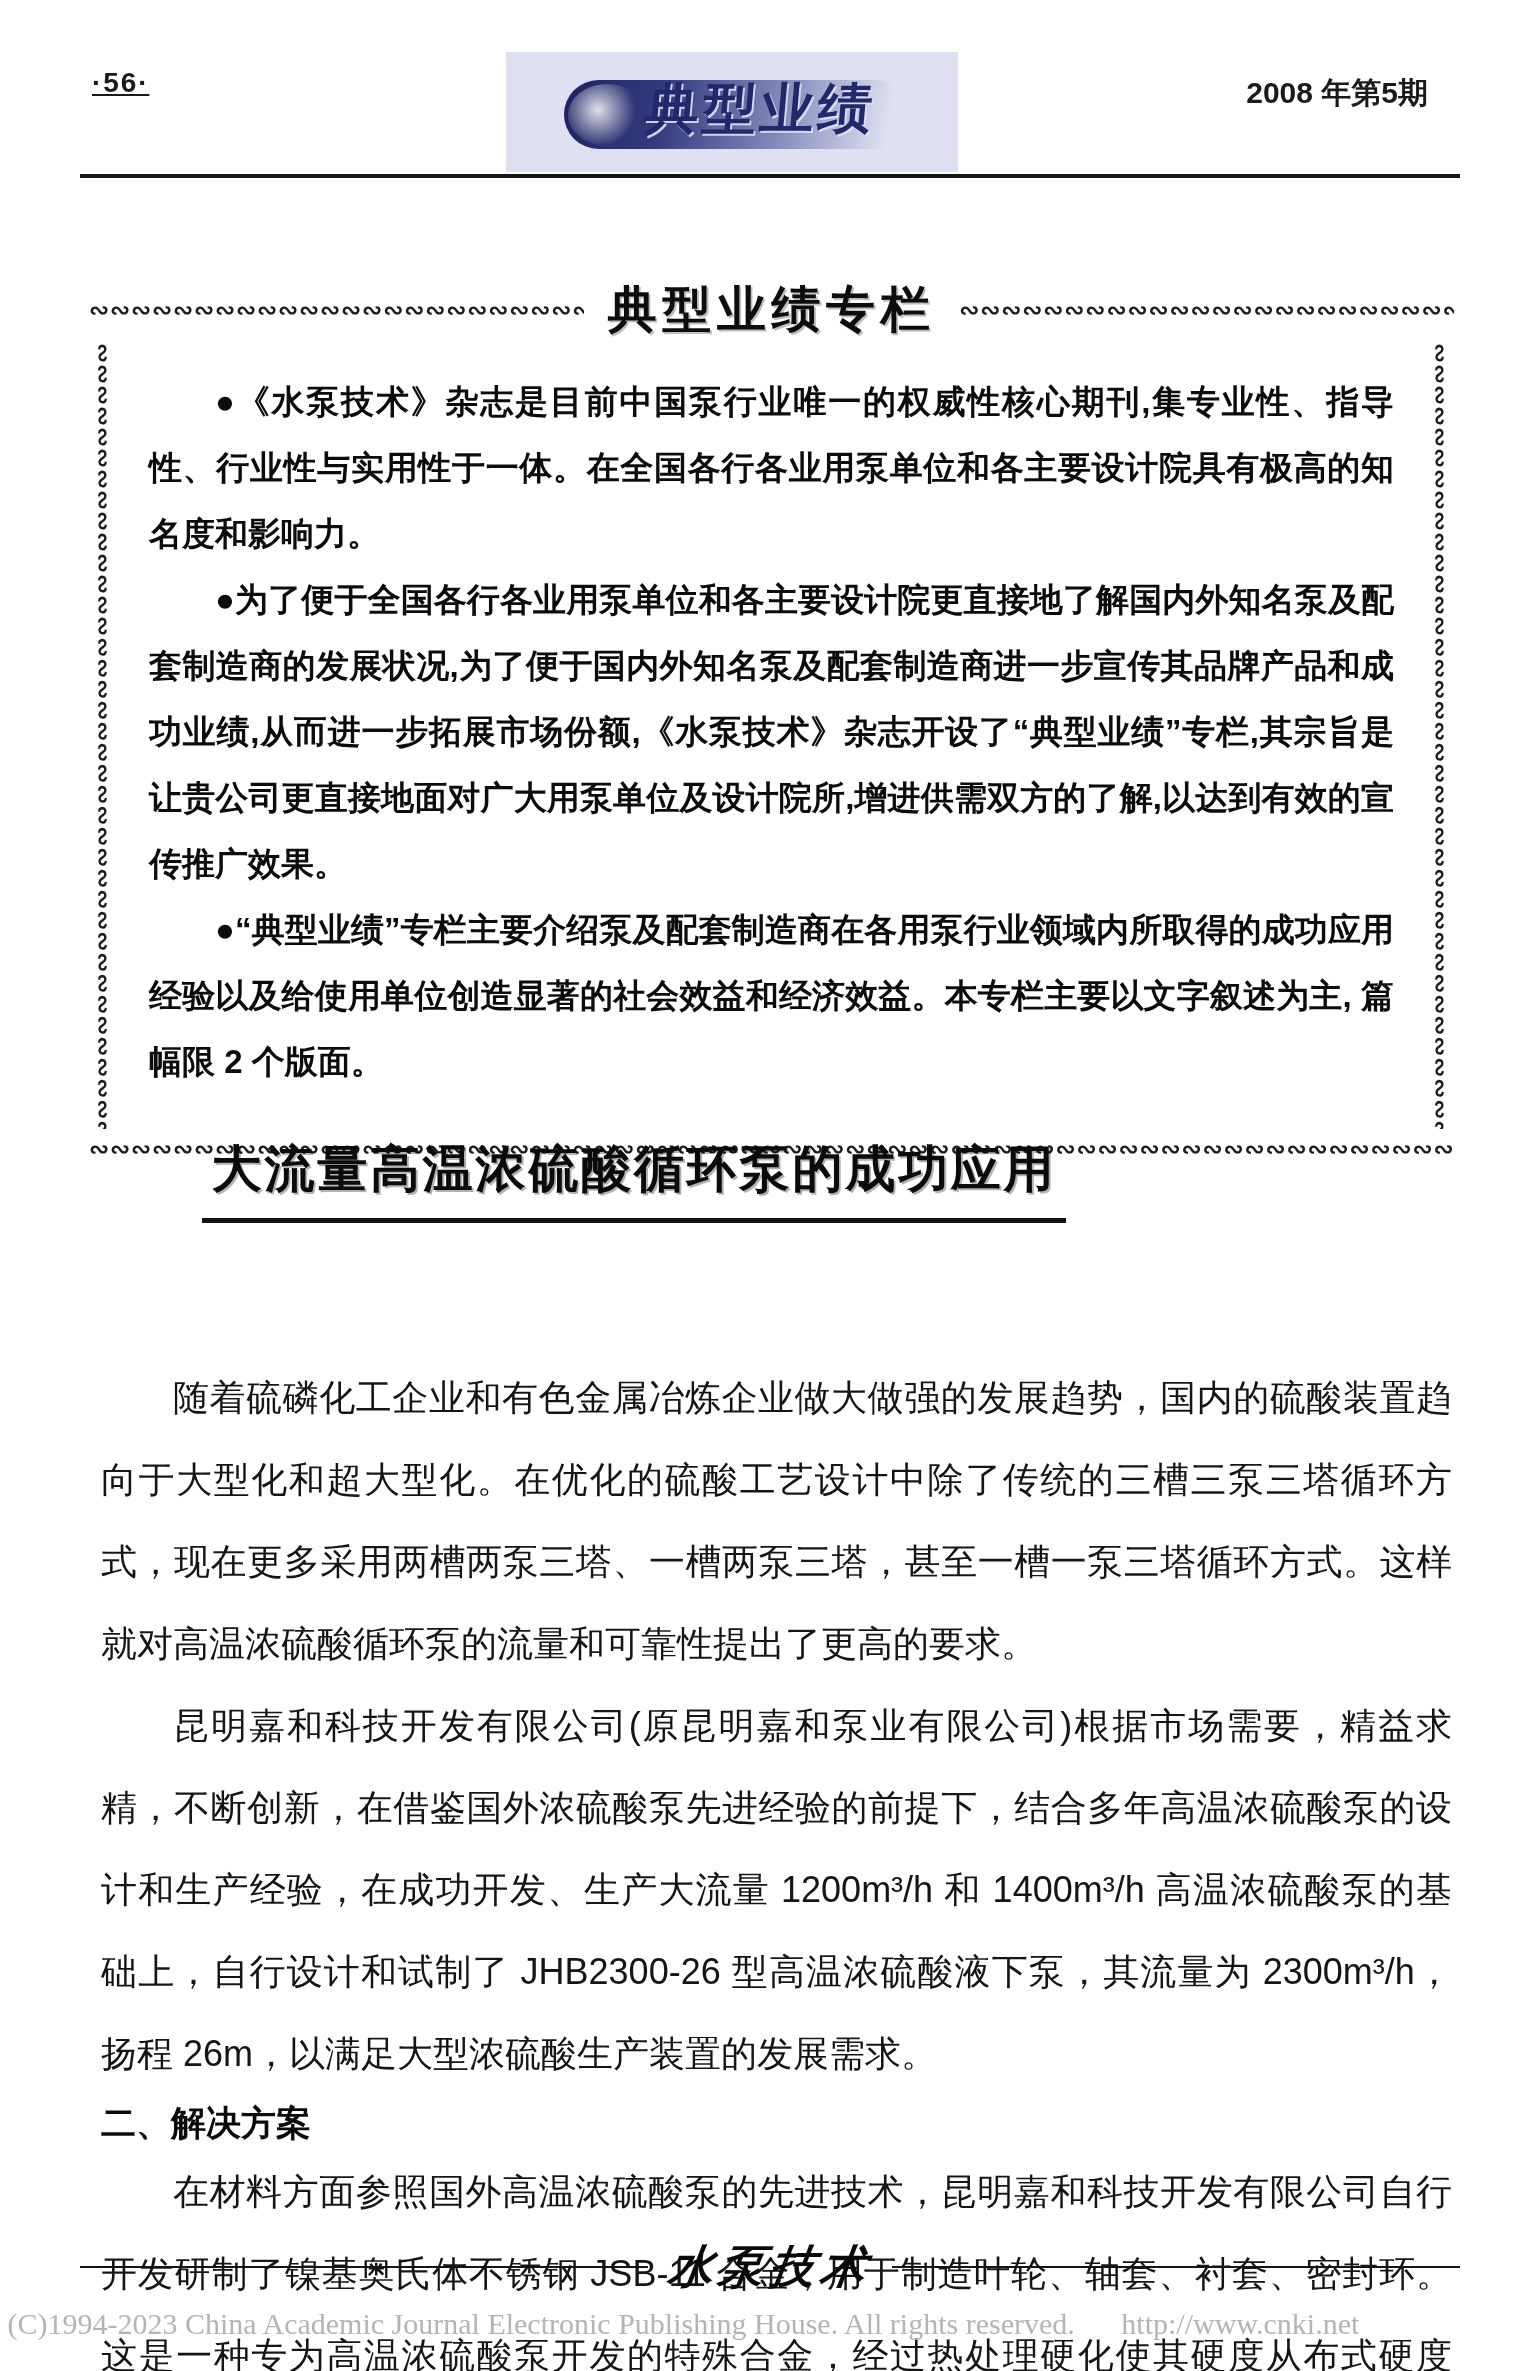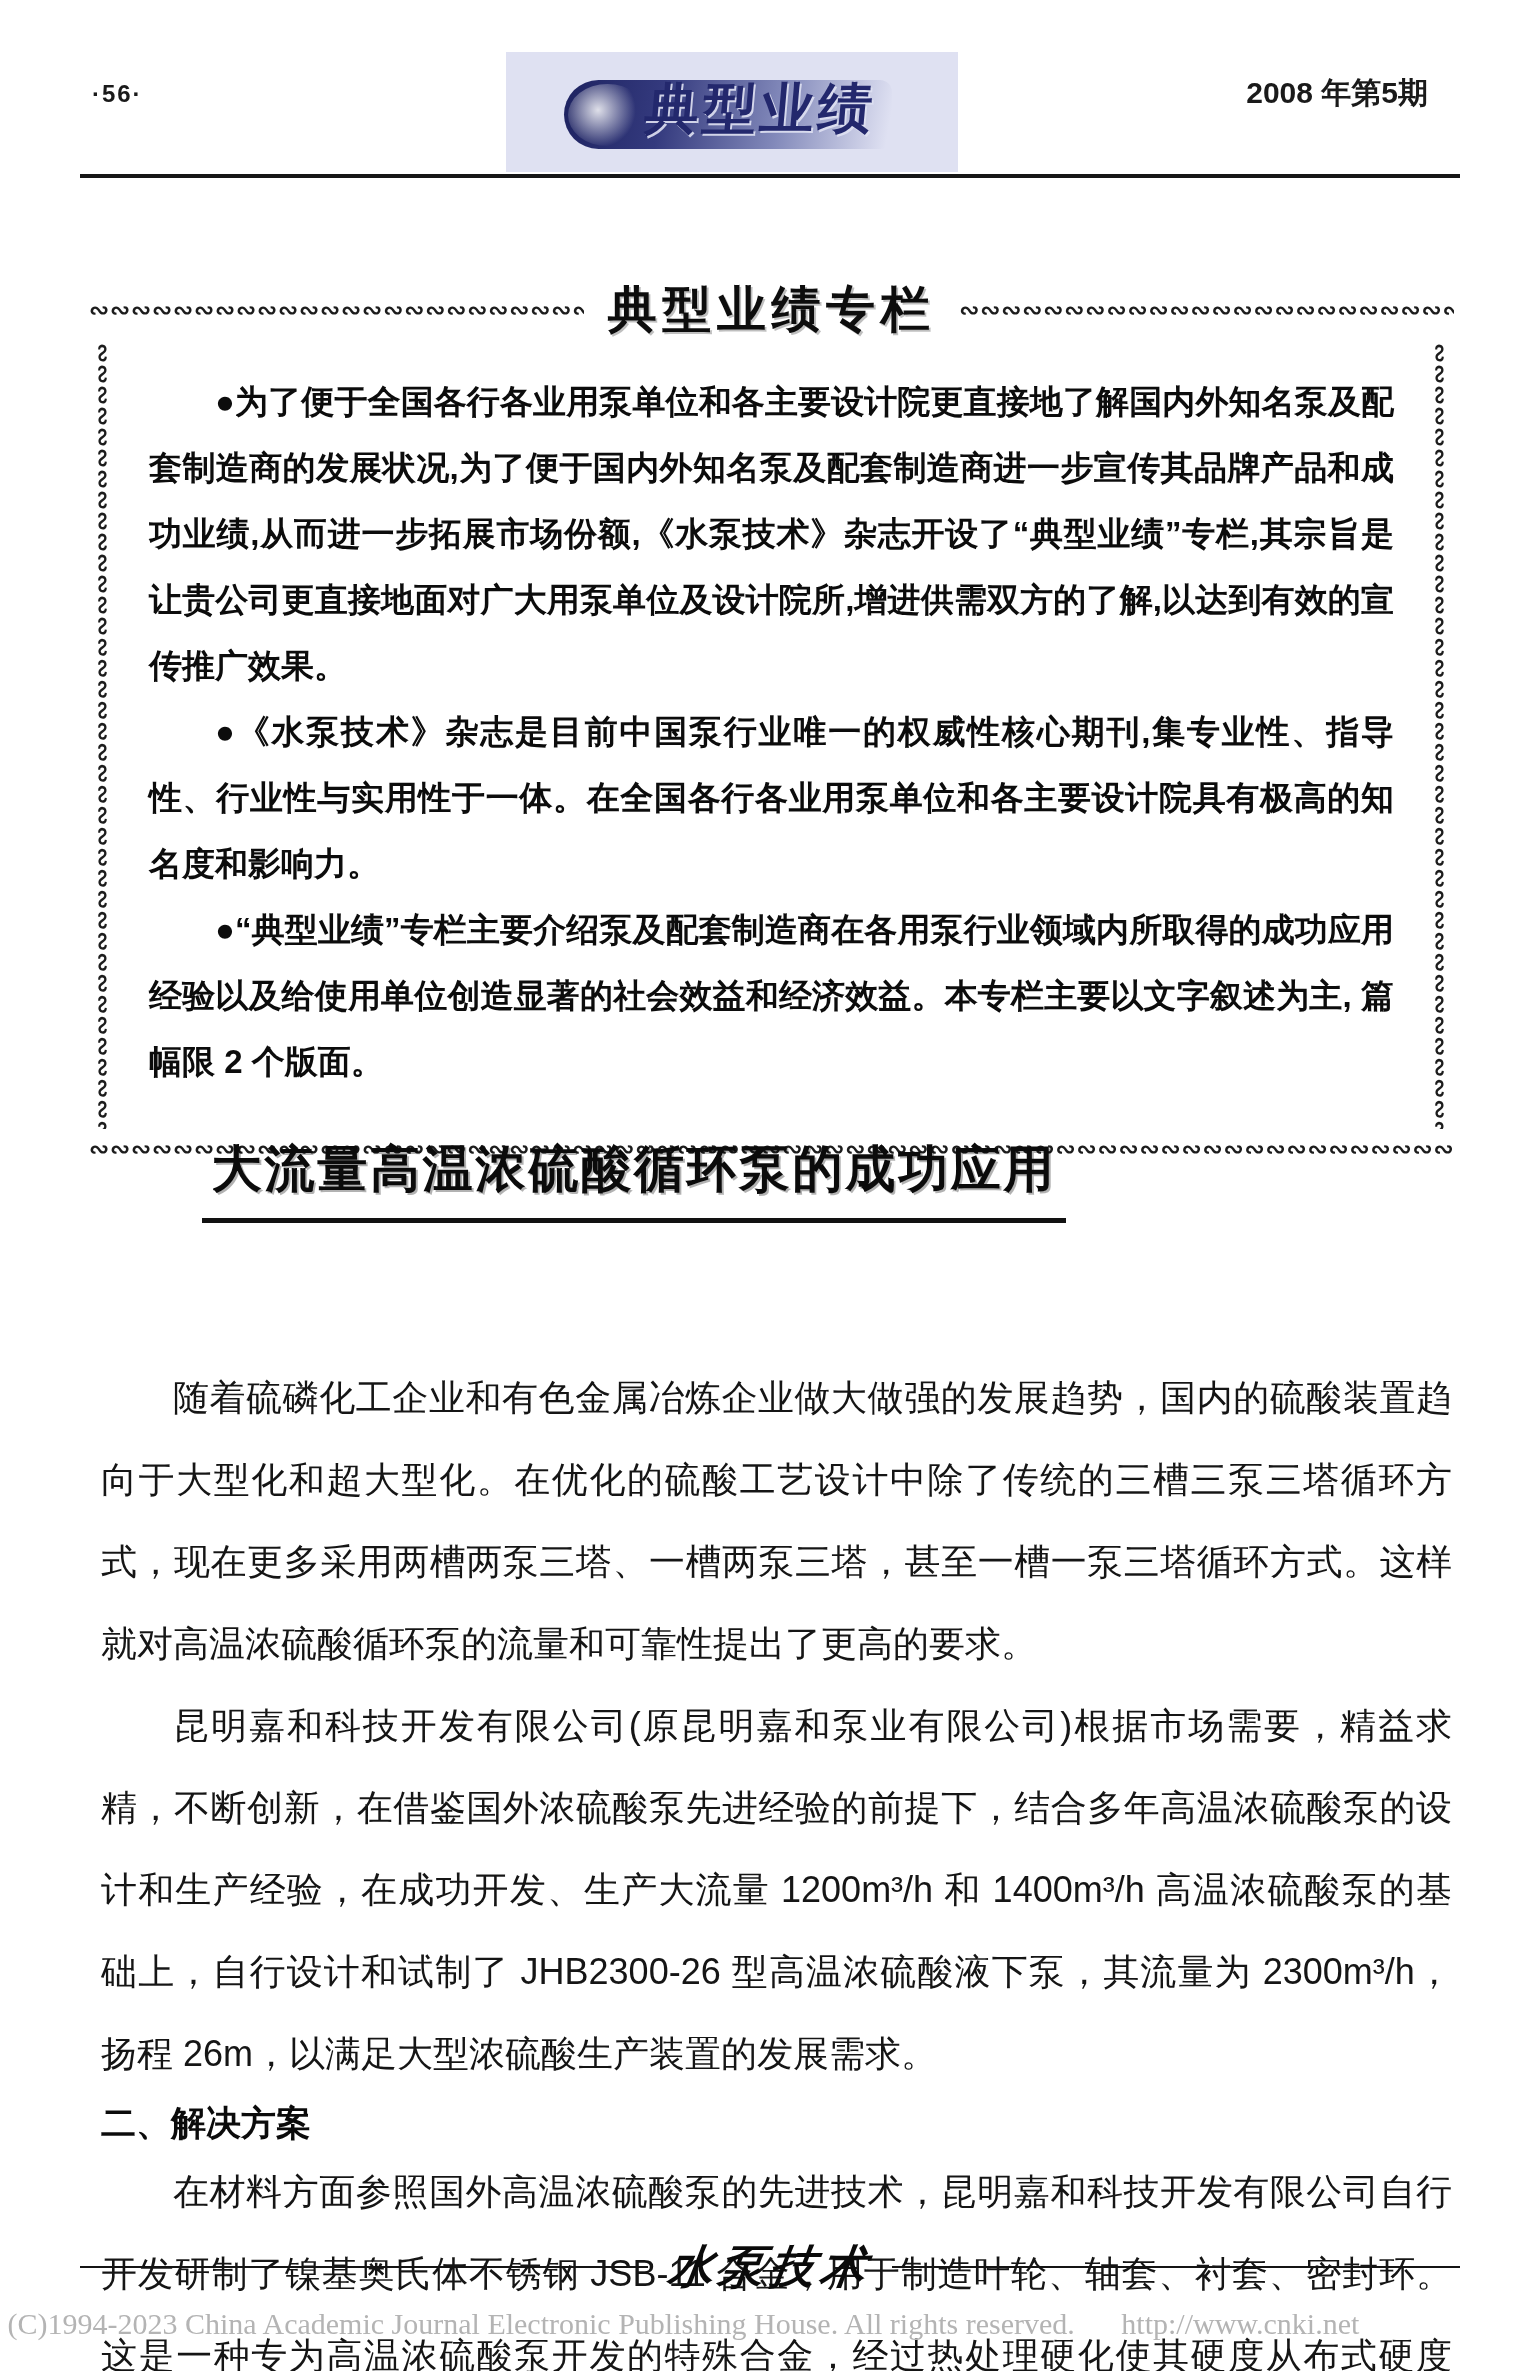--- a/index.html
+++ b/index.html
@@ -3,22 +3,22 @@
 <meta charset="utf-8">
 <style>
   html,body{margin:0;padding:0;}
   body{
     width:1540px;height:2371px;position:relative;background:#ffffff;
     font-family:"Liberation Sans","DejaVu Sans",sans-serif;color:#111;
     overflow:hidden;
   }
   
   .page-num{
-    position:absolute;left:92px;top:80px;font-size:24px;font-weight:bold;
-    letter-spacing:1.9px;color:#1a1a1a;
+    position:absolute;left:92px;top:67px;font-size:28px;font-weight:bold;
+    letter-spacing:1.9px;color:#1a1a1a;text-decoration:underline;
   }
   .issue{
     position:absolute;right:112px;top:73px;font-size:30px;font-weight:bold;color:#1a1a1a;
   }
   .banner{
     position:absolute;left:506px;top:52px;width:452px;height:120px;
     background:#dfe1f2;overflow:hidden;
   }
   .banner .capsule{
     position:absolute;left:58px;top:28px;width:328px;height:69px;
@@ -120,22 +120,22 @@
     <div class="deco-pattern">∾∾∾∾∾∾∾∾∾∾∾∾∾∾∾∾∾∾∾∾∾∾∾∾∾∾∾∾∾∾∾∾∾∾∾∾∾∾∾∾</div>
     <div class="box-title">典型业绩专栏</div>
     <div class="deco-pattern">∾∾∾∾∾∾∾∾∾∾∾∾∾∾∾∾∾∾∾∾∾∾∾∾∾∾∾∾∾∾∾∾∾∾∾∾∾∾∾∾</div>
   </div>
 
   <div class="deco-body">
     <div class="deco-side left">∾∾∾∾∾∾∾∾∾∾∾∾∾∾∾∾∾∾∾∾∾∾∾∾∾∾∾∾∾∾∾∾∾∾∾∾∾∾∾∾</div>
     <div class="deco-side right">∾∾∾∾∾∾∾∾∾∾∾∾∾∾∾∾∾∾∾∾∾∾∾∾∾∾∾∾∾∾∾∾∾∾∾∾∾∾∾∾</div>
 
     <div class="box-content">
+      <p class="box-para">●《水泵技术》杂志是目前中国泵行业唯一的权威性核心期刊,集专业性、指导性、行业性与实用性于一体。在全国各行各业用泵单位和各主要设计院具有极高的知名度和影响力。</p>
       <p class="box-para">●为了便于全国各行各业用泵单位和各主要设计院更直接地了解国内外知名泵及配套制造商的发展状况,为了便于国内外知名泵及配套制造商进一步宣传其品牌产品和成功业绩,从而进一步拓展市场份额,《水泵技术》杂志开设了“典型业绩”专栏,其宗旨是让贵公司更直接地面对广大用泵单位及设计院所,增进供需双方的了解,以达到有效的宣传推广效果。</p>
-      <p class="box-para">●《水泵技术》杂志是目前中国泵行业唯一的权威性核心期刊,集专业性、指导性、行业性与实用性于一体。在全国各行各业用泵单位和各主要设计院具有极高的知名度和影响力。</p>
       <p class="box-para">●“典型业绩”专栏主要介绍泵及配套制造商在各用泵行业领域内所取得的成功应用经验以及给使用单位创造显著的社会效益和经济效益。本专栏主要以文字叙述为主, 篇幅限 2 个版面。</p>
 
     </div>
   </div>
 
   <div class="deco-bottom deco-pattern">∾∾∾∾∾∾∾∾∾∾∾∾∾∾∾∾∾∾∾∾∾∾∾∾∾∾∾∾∾∾∾∾∾∾∾∾∾∾∾∾∾∾∾∾∾∾∾∾∾∾∾∾∾∾∾∾∾∾∾∾∾∾∾∾∾∾∾∾∾∾∾∾</div>
 </div>
 
 <div class="article-title-wrap">
   <span class="article-title">大流量高温浓硫酸循环泵的成功应用</span>

